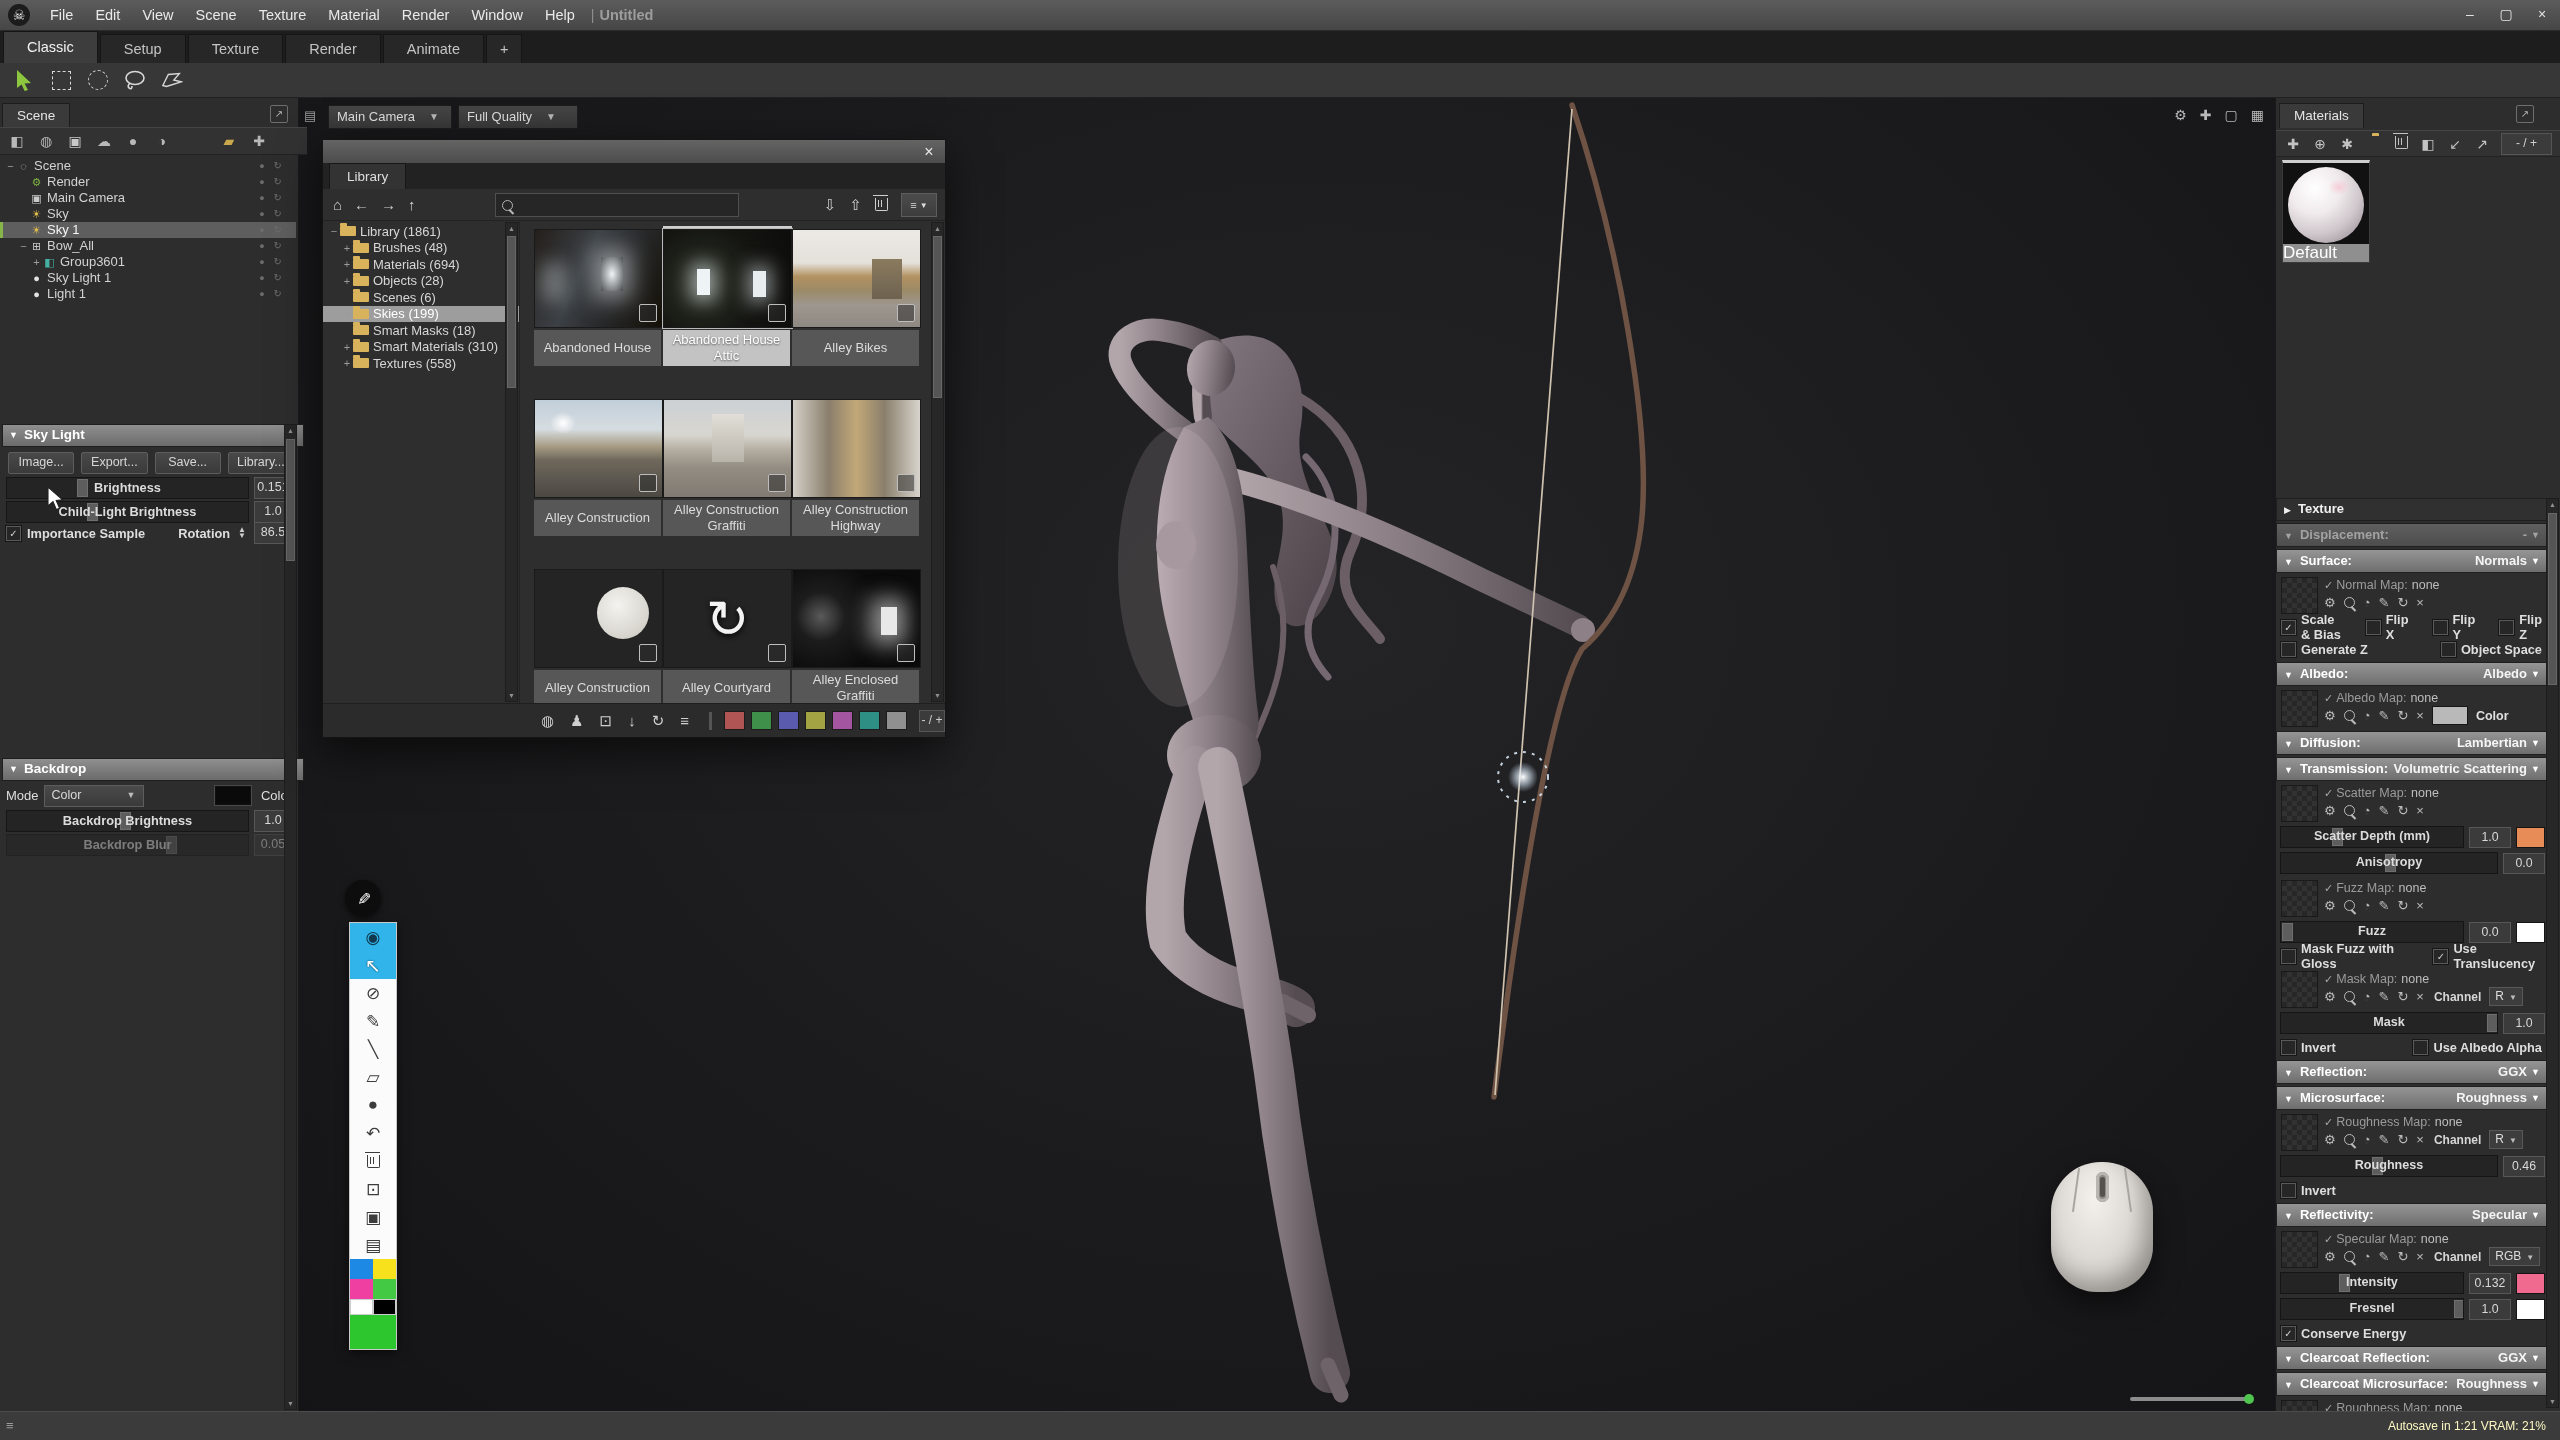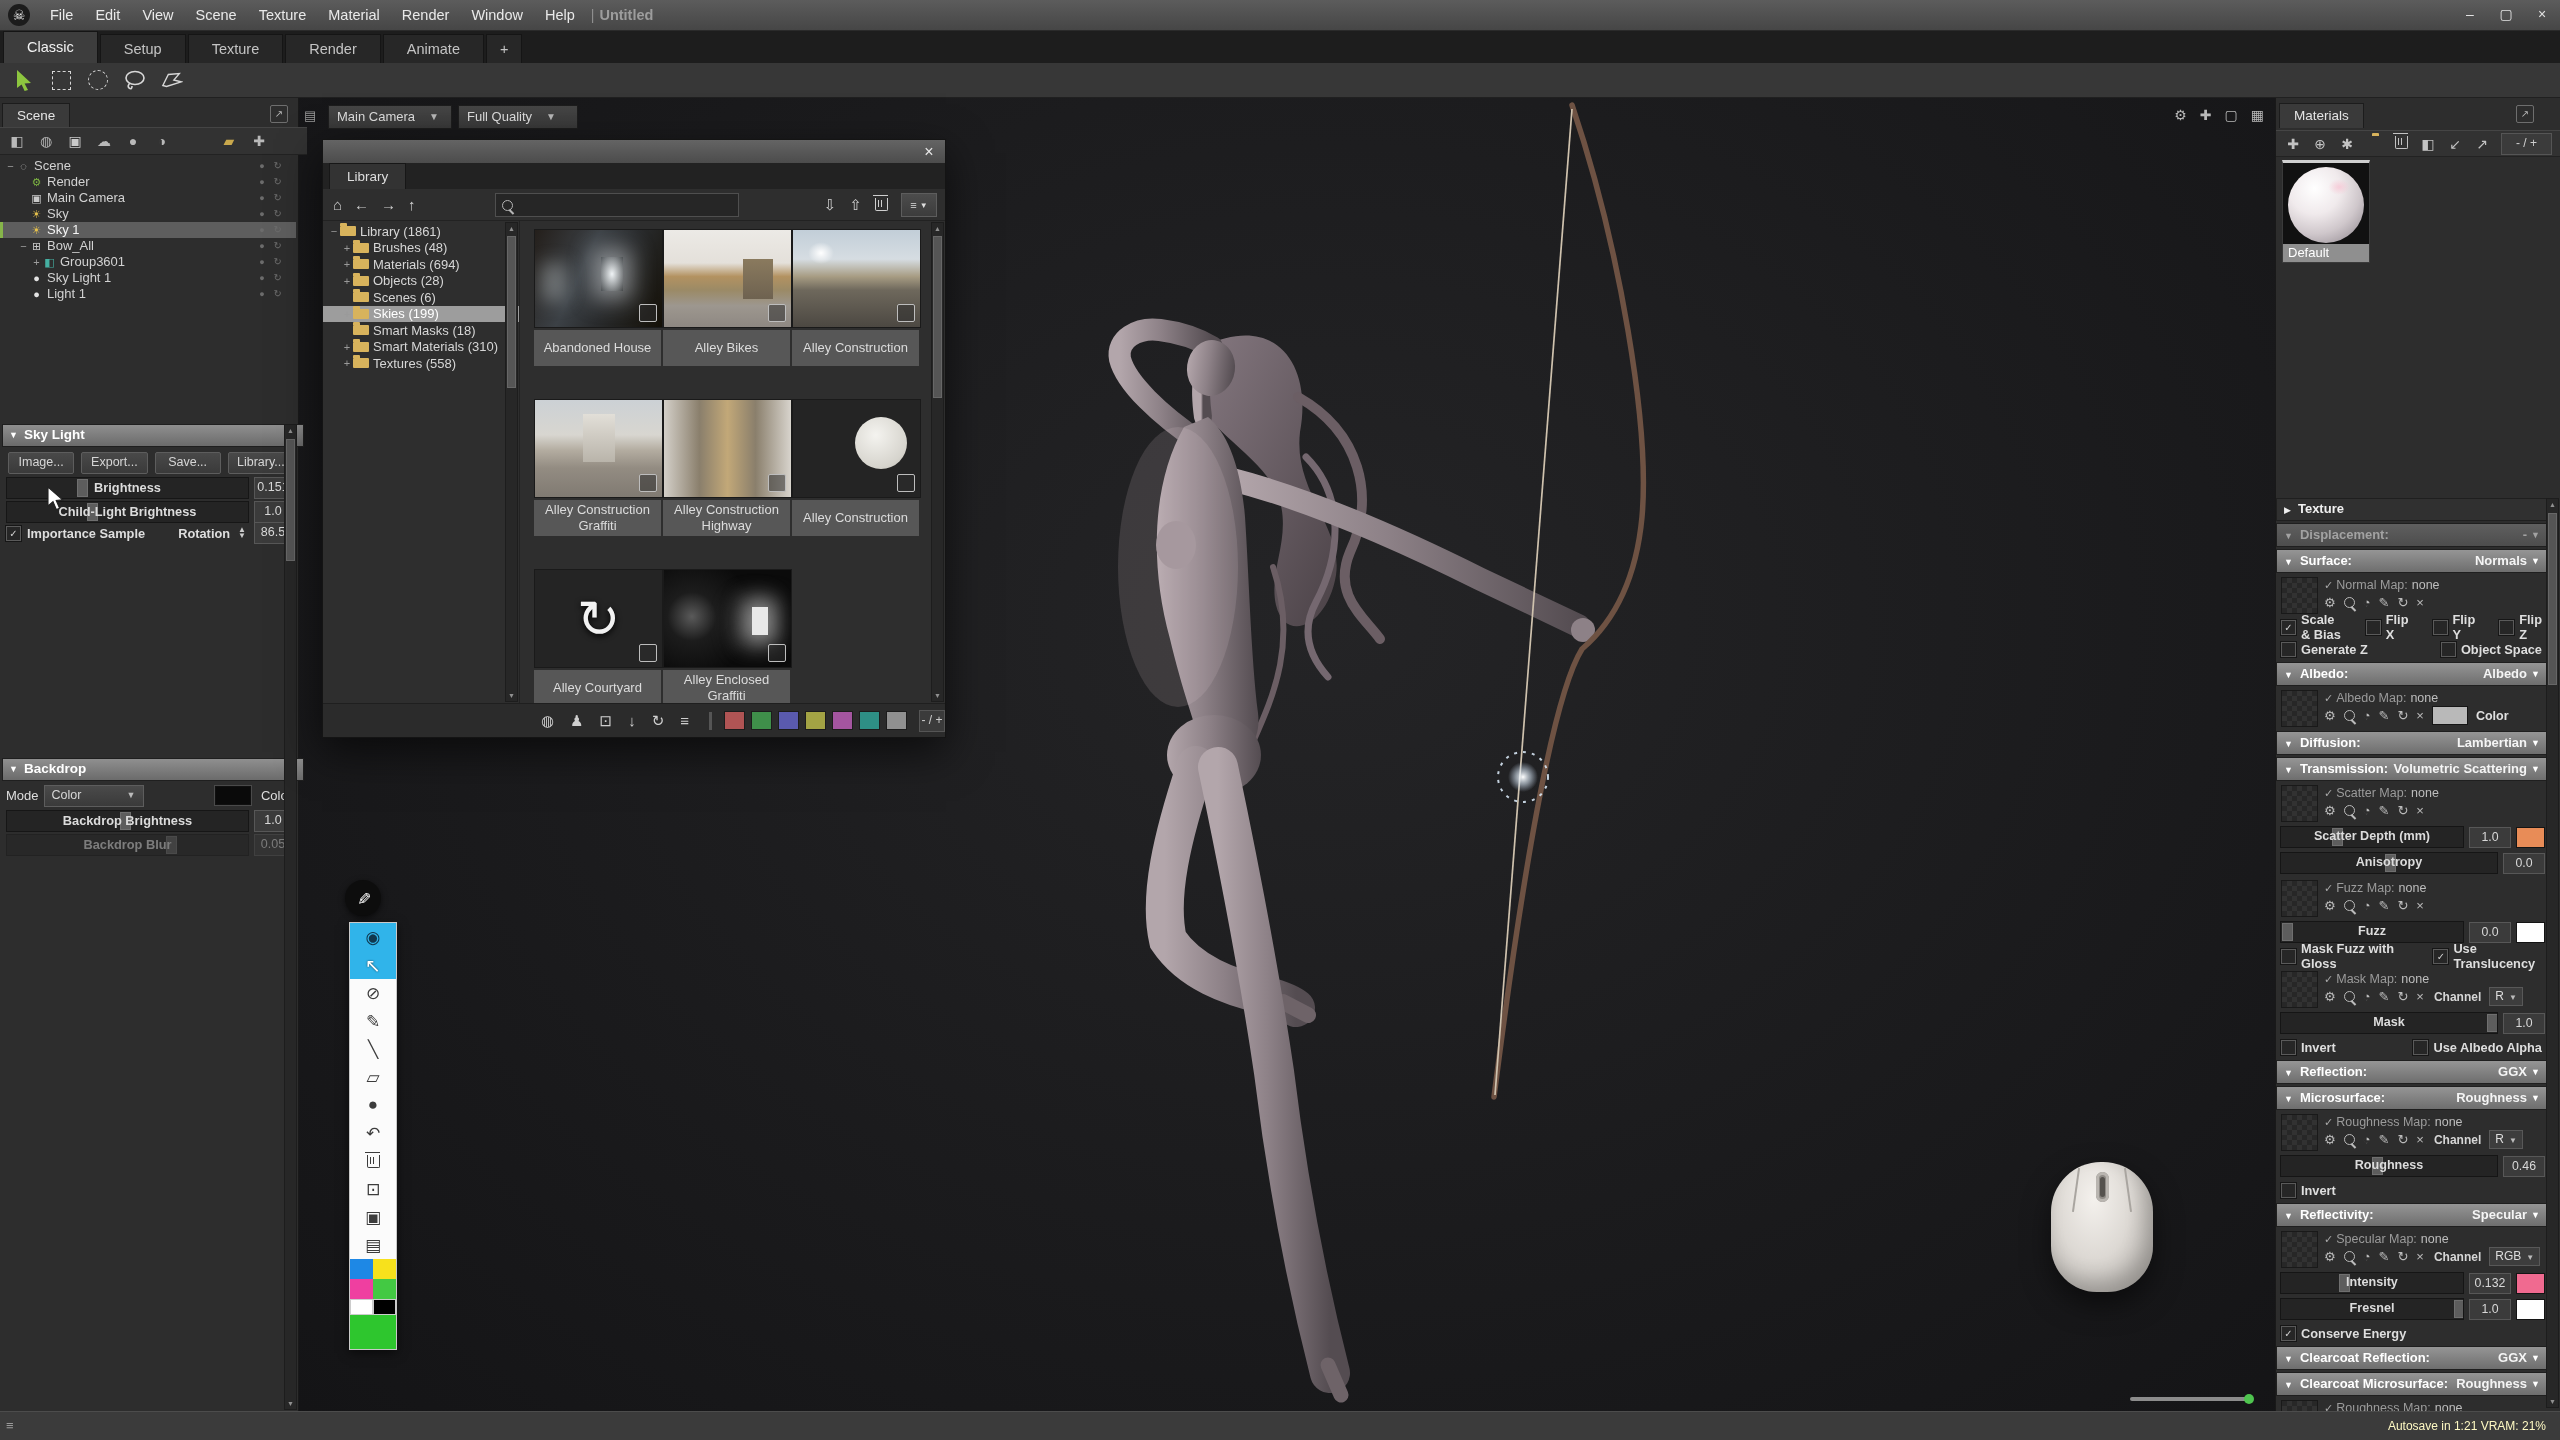--- a/index.html
+++ b/index.html
@@ -165,21 +165,21 @@
   
   .mat-toolbar{position:absolute;left:0;top:33px;width:100%;height:27px;background:#323232;border-top:1px solid #454545;
                border-bottom:1px solid #222;display:flex;align-items:center;gap:11px;padding-left:9px;box-sizing:border-box;}
   .mt-ico{font-size:14px;color:#c3c3c3;width:17px;text-align:center;}
   .mat-thumb{position:absolute;left:6px;top:63px;width:88px;height:103px;background:#111;border:1px solid #3a3a3a;border-top:3px solid #cfcfcf;box-sizing:border-box;}
   .mat-sphere{position:absolute;left:5px;top:4px;width:76px;height:76px;border-radius:50%;
               background:radial-gradient(circle at 35% 28%, #ffffff 0%, #f0eaec 35%, #cfc7cb 62%, #a29aa0 85%, #837b81 100%);}
   .mat-sphere::after{content:"";position:absolute;right:14px;top:12px;width:22px;height:16px;border-radius:50%;
               background:radial-gradient(rgba(248,195,210,.75),transparent 70%);}
   .mat-thumb .mlabel{position:absolute;left:0;bottom:0;width:100%;height:18px;background:#8f8f8f;color:#fff;
-              font-size:13px;line-height:18px;padding-left:5px;box-sizing:border-box;}
+              font-size:17px;line-height:18px;box-sizing:border-box;}
   #mat-rows{position:absolute;left:0;top:401px;width:272px;}
   .msec-collapsed{height:21px;background:#303030;border:1px solid #1f1f1f;color:#f0f0f0;font-size:13px;
                   font-weight:bold;line-height:20px;padding-left:7px;}
   .msec-collapsed .arr{font-size:9px;margin-right:7px;}
   .msec-header{position:relative;height:22px;background:linear-gradient(#959595,#6e6e6e);border:1px solid #1f1f1f;
                color:#fff;font-size:13px;font-weight:bold;line-height:21px;padding-left:7px;margin-top:2px;}
   .msec-header .arr{font-size:9px;margin-right:7px;}
   .msec-header .mode{position:absolute;right:20px;font-weight:bold;color:#f5f5f5;}
   .msec-header .dd{position:absolute;right:7px;font-size:9px;top:1px;}
   .msec-header.disabled{background:linear-gradient(#5f5f5f,#4d4d4d);color:#a2a2a2;}
@@ -983,20 +983,30 @@
               <div class="timg">
                 <div class="photo t1"></div>
 
                 <span class="tcheck"></span>
               </div>
               <div class="tlabel">
                 <span>Abandoned House</span>
               </div>
             </div>
 
+            <div class="cell">
+              <div class="timg sel">
+                <div class="photo t2"></div>
+
+                <span class="tcheck"></span>
+              </div>
+              <div class="tlabel sel">
+                <span>Abandoned House Attic</span>
+              </div>
+            </div>
 
             <div class="cell">
               <div class="timg">
                 <div class="photo t3"></div>
 
                 <span class="tcheck"></span>
               </div>
               <div class="tlabel">
                 <span>Alley Bikes</span>
               </div>

